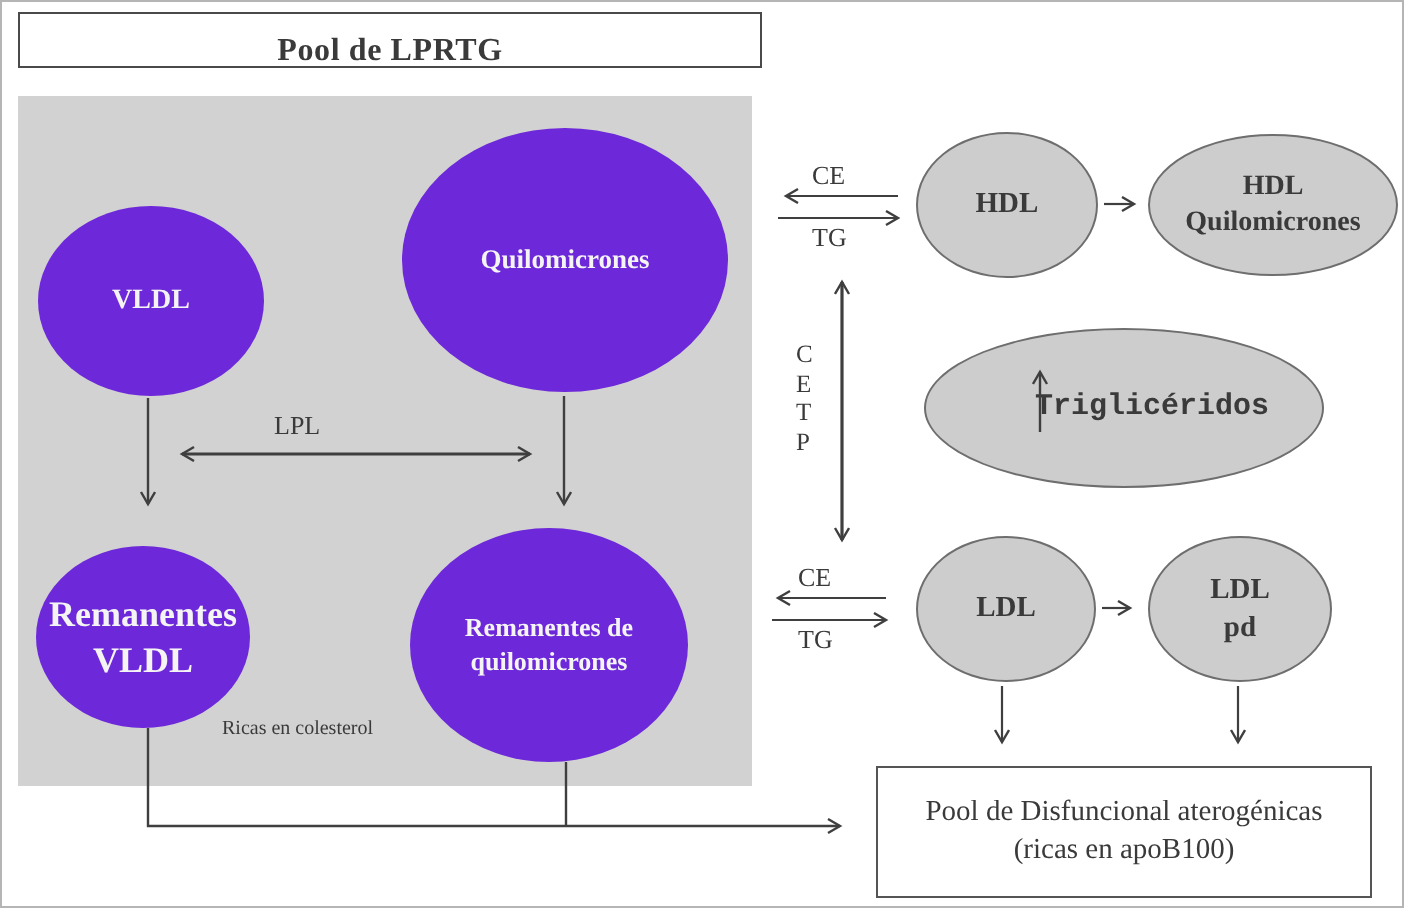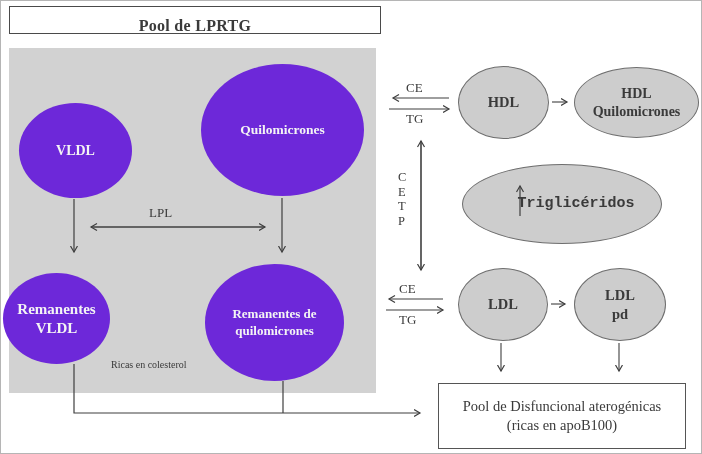--- a/index.html
+++ b/index.html
@@ -47,21 +47,21 @@
   <div class="panel" style="left:8px; top:47px; width:367px; height:345px;"></div>
 
   <div class="ellipse-dark" style="left:18px; top:102px; width:113px; height:95px; font-size:14px;">
     <span>VLDL</span>
   </div>
 
   <div class="ellipse-dark" style="left:200px; top:63px; width:163px; height:132px; font-size:13.5px;">
     <span>Quilomicrones</span>
   </div>
 
-  <div class="ellipse-dark" style="left:2px; top:272px; width:107px; height:91px; font-size:15px;">
+  <div class="ellipse-dark" style="left:17px; top:272px; width:107px; height:91px; font-size:18px;">
     <span>Remanentes</span>
     <span>VLDL</span>
   </div>
 
   <div class="ellipse-dark" style="left:204px; top:263px; width:139px; height:117px; font-size:13px;">
     <span>Remanentes de</span>
     <span>quilomicrones</span>
   </div>
 
   <div class="ellipse-light" style="left:457px; top:65px; width:91px; height:73px; font-size:14.5px;">
@@ -84,21 +84,21 @@
   <div class="ellipse-light" style="left:573px; top:267px; width:92px; height:73px; font-size:14.5px;">
     <span>LDL</span>
     <span>pd</span>
   </div>
 
   <div class="box bottom-box-text" style="left:437px; top:382px; width:248px; height:66px; border-color:#555;">
     <div>Pool de Disfuncional aterogénicas</div>
     <div>(ricas en apoB100)</div>
   </div>
 
-  <div class="lbl" style="left:148px; top:205px; width:40px;">LPL</div>
+  <div class="lbl" style="left:136px; top:205px; width:40px;">LPL</div>
 
   <div class="lbl" style="left:110px; top:358px; width:120px; font-size:10px;">
     <div>Ricas en colesterol</div>
   </div>
 
   <div class="lbl" style="left:405px; top:80px; width:30px;">CE</div>
   <div class="lbl" style="left:405px; top:111px; width:30px;">TG</div>
 
   <div class="lbl cetp-col" style="left:397px; top:169px; width:16px;">
     <div>C</div>

